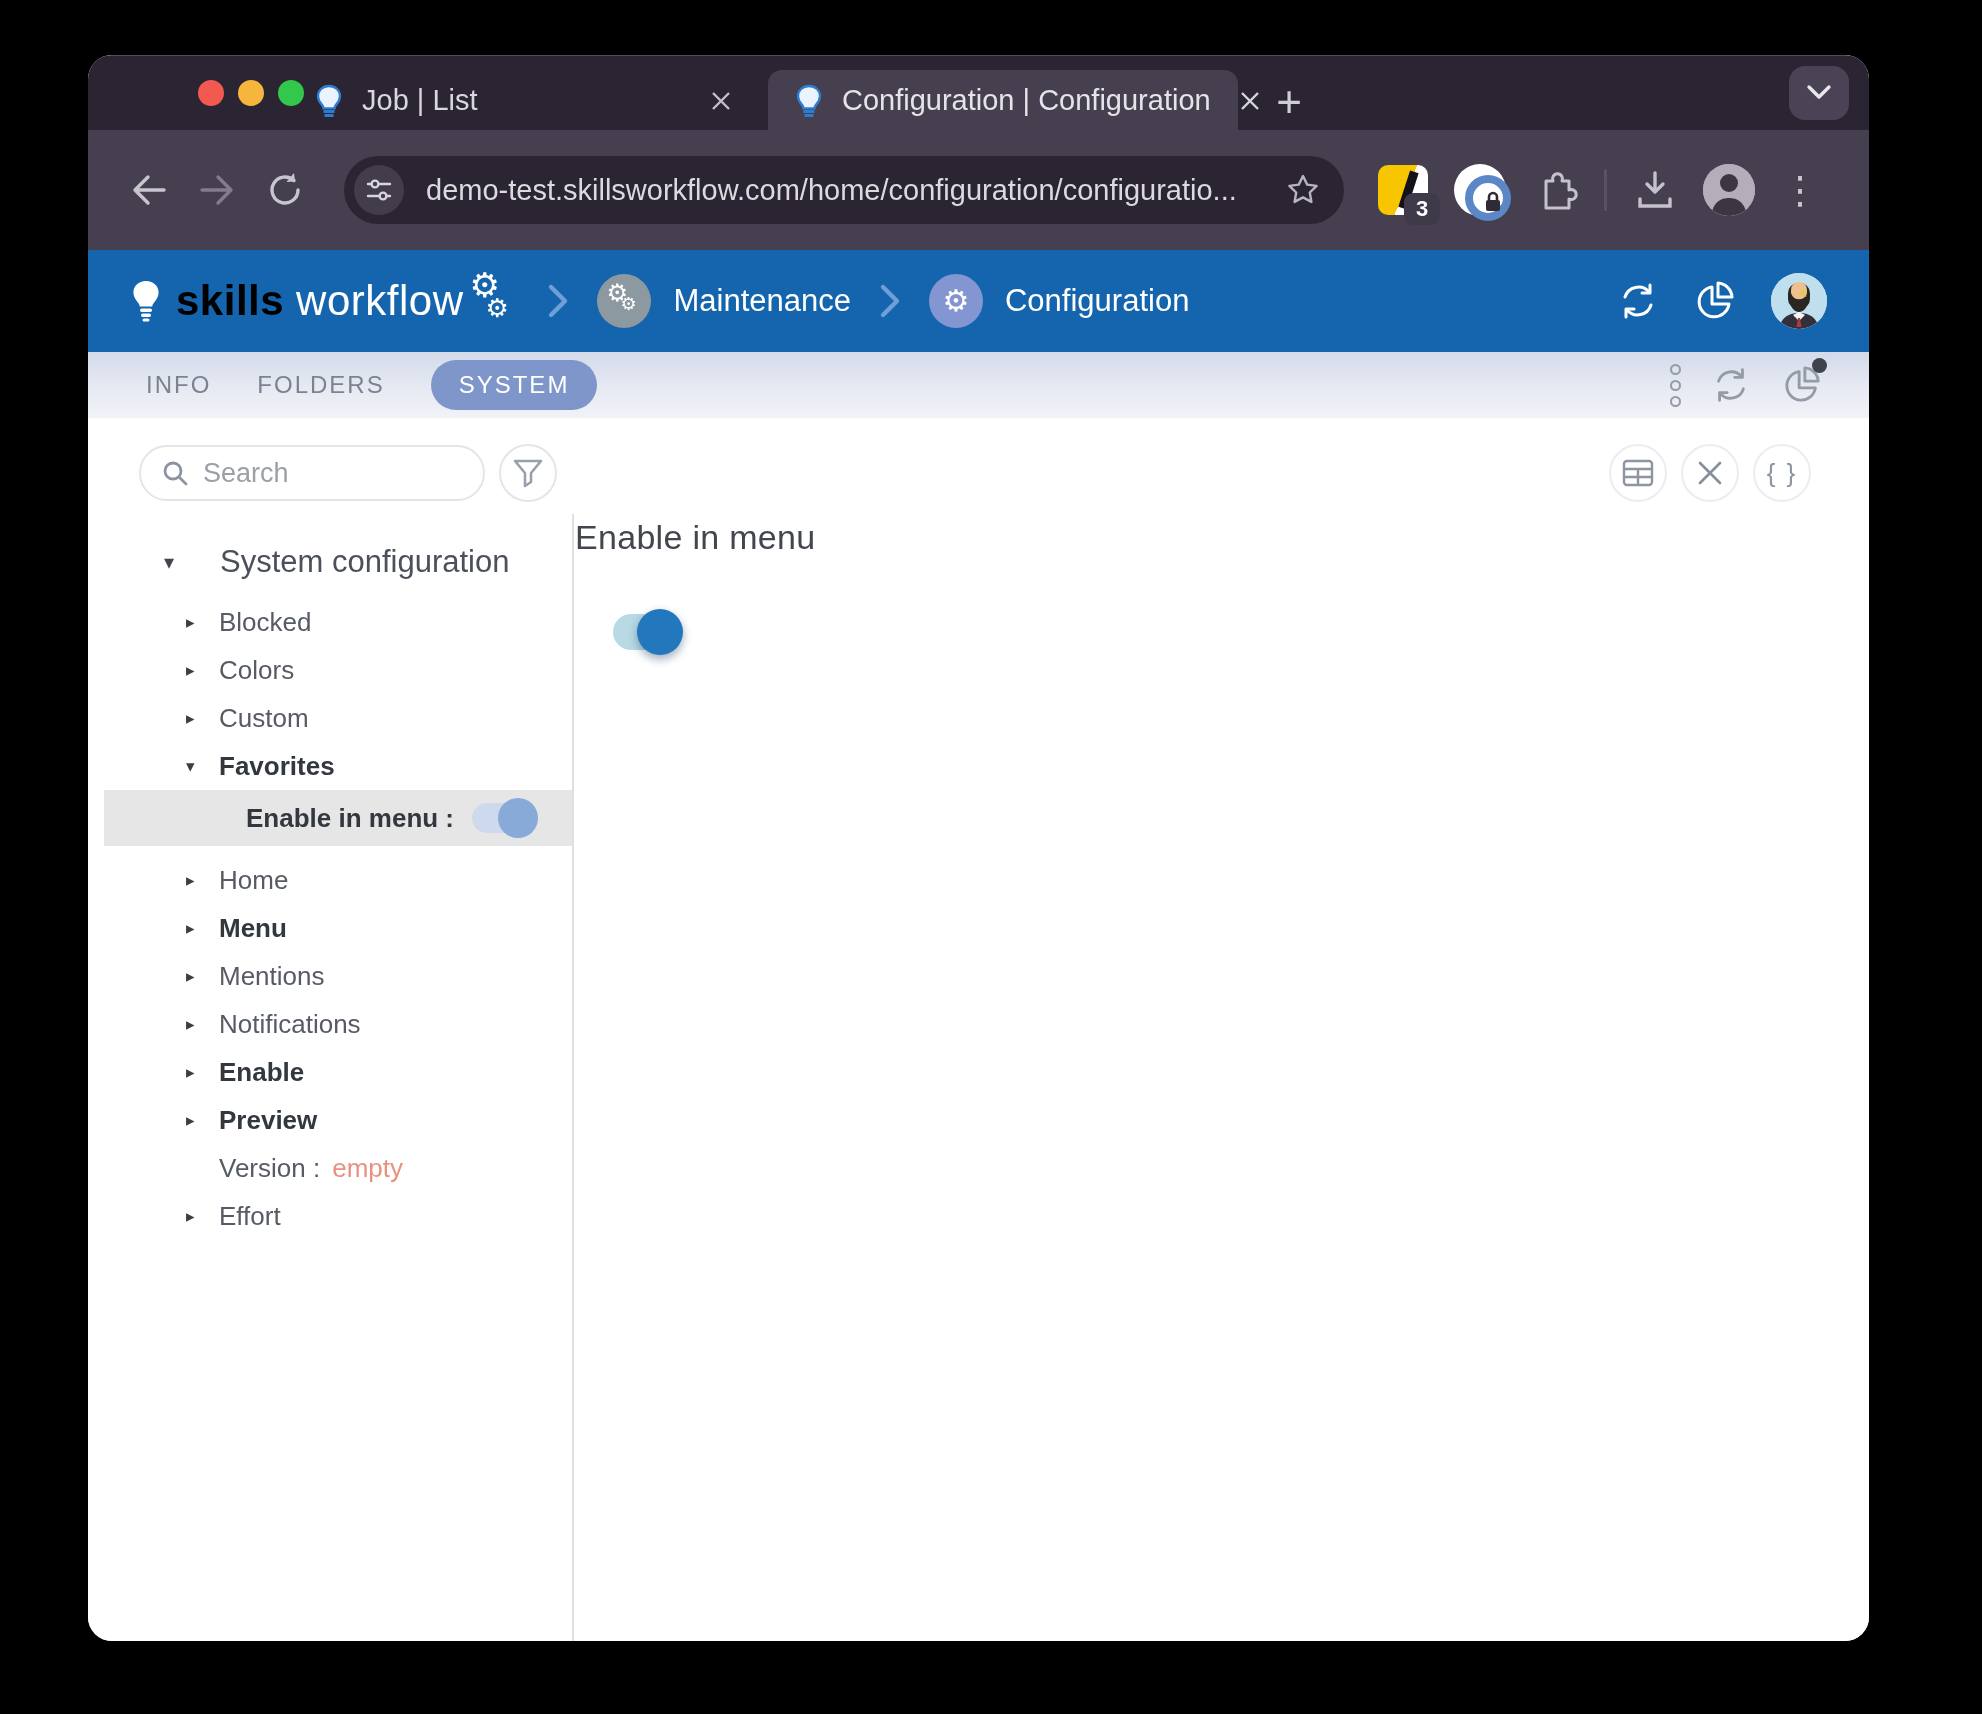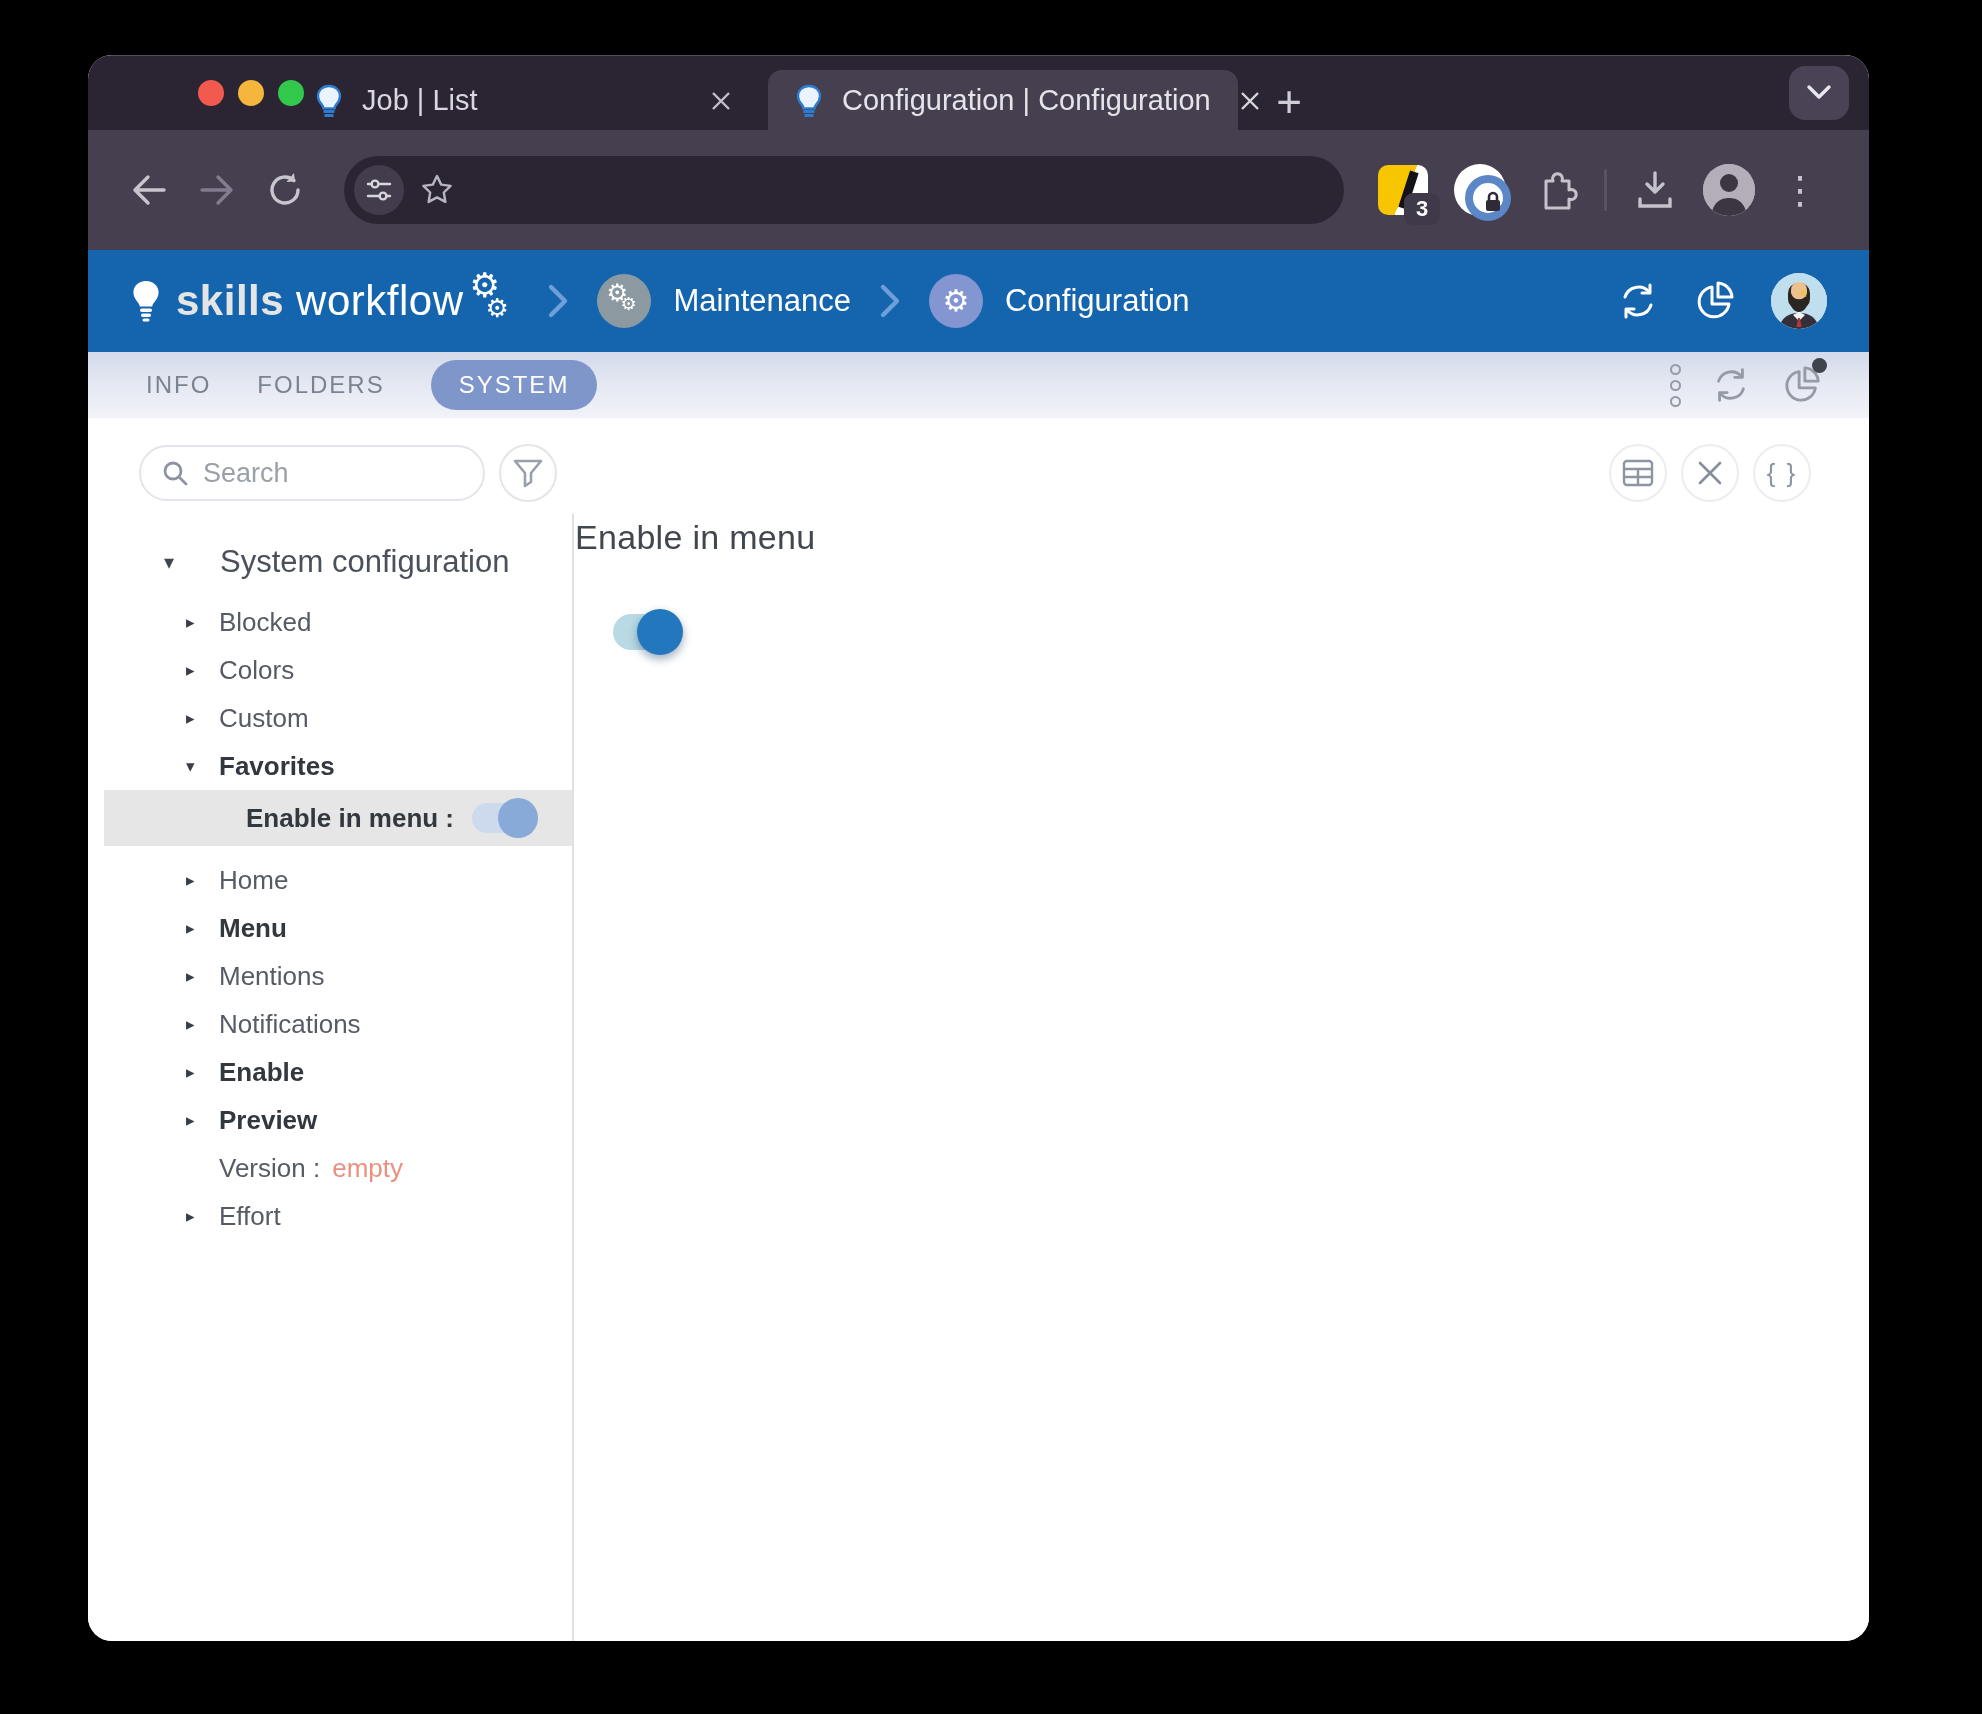--- a/index.html
+++ b/index.html
@@ -54,21 +54,21 @@
   .ext-1pw::before { content:""; position:absolute; left:11px; top:11px; width:30px; height:30px;
                      border-radius:50%; border:8px solid #5b87c7; }
   .ext-1pw .lock { position:absolute; right:2px; bottom:2px; }
   .tb-divider { width:3px; height:42px; background:#5a5364; border-radius:2px; }
   .avatar-b { width:52px; height:52px; border-radius:50%; overflow:hidden; background:#b9b4bf; }
   .kebab { font-size:38px; color:#c9c5cf; line-height:1; }
 
   
   .appheader { height:102px; background:#1565ae; display:flex; align-items:center; padding:0 42px; }
   .brand { display:flex; align-items:center; }
-  .brand .skills { color:#e5e5e5; font-size:42px; font-weight:bold; margin-left:14px; letter-spacing:.5px; }
+  .brand .skills { color:#000000; font-size:42px; font-weight:bold; margin-left:14px; letter-spacing:.5px; }
   .brand .workflow { color:#fff; font-size:42px; font-weight:300; margin-left:12px; letter-spacing:.5px; }
   .brand-gears { position:relative; width:52px; height:60px; margin-left:4px; }
   .brand-gears .g1 { position:absolute; left:2px; top:-6px; color:#fff; font-size:34px; }
   .brand-gears .g2 { position:absolute; left:18px; top:22px; color:#fff; font-size:26px; }
   .crumb-sep { margin:0 26px; }
   .crumb { display:flex; align-items:center; }
   .crumb-circle { width:54px; height:54px; border-radius:50%; display:flex; align-items:center; justify-content:center; }
   .crumb-circle.gray { background:#8d99a1; }
   .crumb-circle.periwinkle { background:#8496d2; }
   .crumb-circle .gear-glyph { color:#fff; font-size:30px; line-height:1; }
@@ -203,20 +203,21 @@
 
       <div class="urlbar">
         <span class="tune-chip">
           <svg width="26" height="26" viewBox="0 0 26 26">
               <circle cx="9" cy="7" r="3.4" stroke="#d8d5de" stroke-width="2.4" fill="none"></circle>
               <path d="M13 7 H24 M2 7 H5.5" stroke="#d8d5de" stroke-width="2.4" stroke-linecap="round"></path>
               <circle cx="17" cy="19" r="3.4" stroke="#d8d5de" stroke-width="2.4" fill="none"></circle>
               <path d="M2 19 H13.5 M21 19 H24" stroke="#d8d5de" stroke-width="2.4" stroke-linecap="round"></path>
             </svg>
         </span>
+        <span class="url-text">demo-test.skillsworkflow.com/home/configuration/configuratio...</span>
         <span class="star">
           <svg width="34" height="34" viewBox="0 0 34 34">
               <path d="M17 3 l4.2 8.6 9.4 1.3 -6.8 6.6 1.6 9.4 L17 24.4 8.6 28.9 10.2 19.5 3.4 12.9 12.8 11.6 z" stroke="#b9b5c0" stroke-width="2.4" fill="none" stroke-linejoin="round"></path>
             </svg>
         </span>
       </div>
 
       <div class="tb-right">
         <span class="ext-yellow">
           <span class="ext-badge">3</span>

